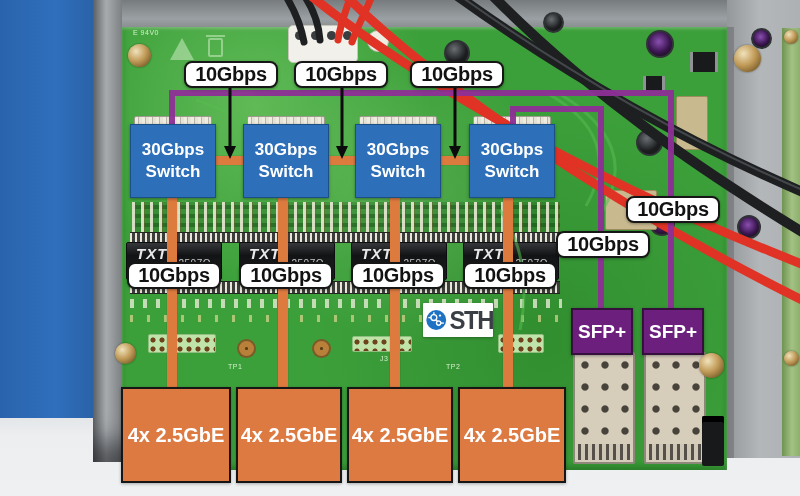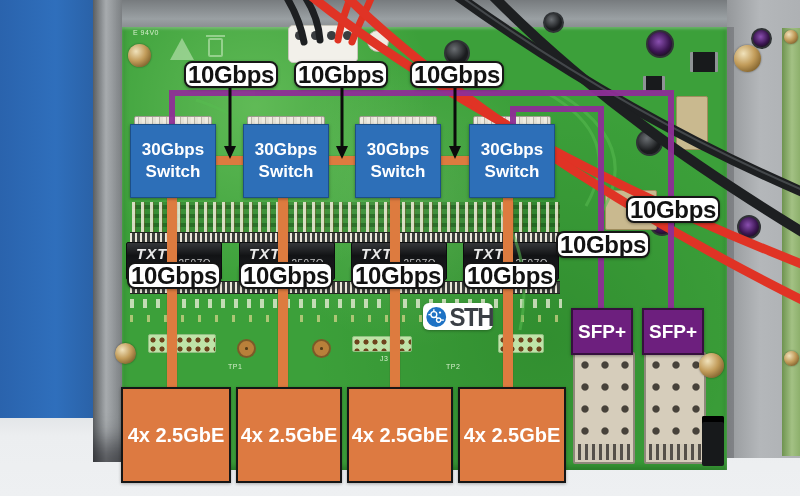--- a/index.html
+++ b/index.html
@@ -57,23 +57,23 @@
   
   .olink{background:#dd7b3f;box-shadow:0 0 1px rgba(60,20,0,.4);}
   .swbox{width:86px;height:74px;background:#2d6fb8;border:1px solid #1d4f87;color:#fff;
          font-size:17px;font-weight:700;line-height:1.3;display:flex;align-items:center;justify-content:center;
          text-align:center;white-space:pre-line;box-shadow:0 1px 3px rgba(0,0,0,.35);}
   .nicbox{height:96px;background:#dd7a41;border:2px solid #161616;color:#fff;font-size:20px;font-weight:700;
           display:flex;align-items:center;justify-content:center;box-shadow:0 1px 3px rgba(0,0,0,.3);}
   .sfpbox{width:62px;height:47px;background:#6d1f7e;border:2px solid #35103d;color:#fff;font-size:19px;font-weight:700;
           display:flex;align-items:center;justify-content:center;box-shadow:0 1px 3px rgba(0,0,0,.35);}
   .lbl{width:94px;height:27px;background:#fff;border:2.5px solid #161616;border-radius:8px;
-       display:flex;align-items:center;justify-content:center;font-size:24px;font-weight:700;color:#121212;
+       display:flex;align-items:center;justify-content:center;font-size:20px;font-weight:700;color:#121212;
        letter-spacing:-.3px;box-shadow:0 1px 3px rgba(0,0,0,.35);}
-  .sthlogo{width:70px;height:27px;background:#fff;border-radius:6px;display:flex;align-items:center;gap:3px;
+  .sthlogo{width:70px;height:34px;background:#fff;border-radius:1px;display:flex;align-items:center;gap:3px;
            padding-left:3px;box-shadow:0 1px 3px rgba(0,0,0,.3);}
   .sthlogo .sth-text{font-size:24px;font-weight:700;color:#3a3f45;letter-spacing:-1.5px;
                      transform:scaleY(1.08);}
   svg.layer{position:absolute;left:0;top:0;}
 </style>
 </head>
 <body>
 
 <div class="scene">
 

